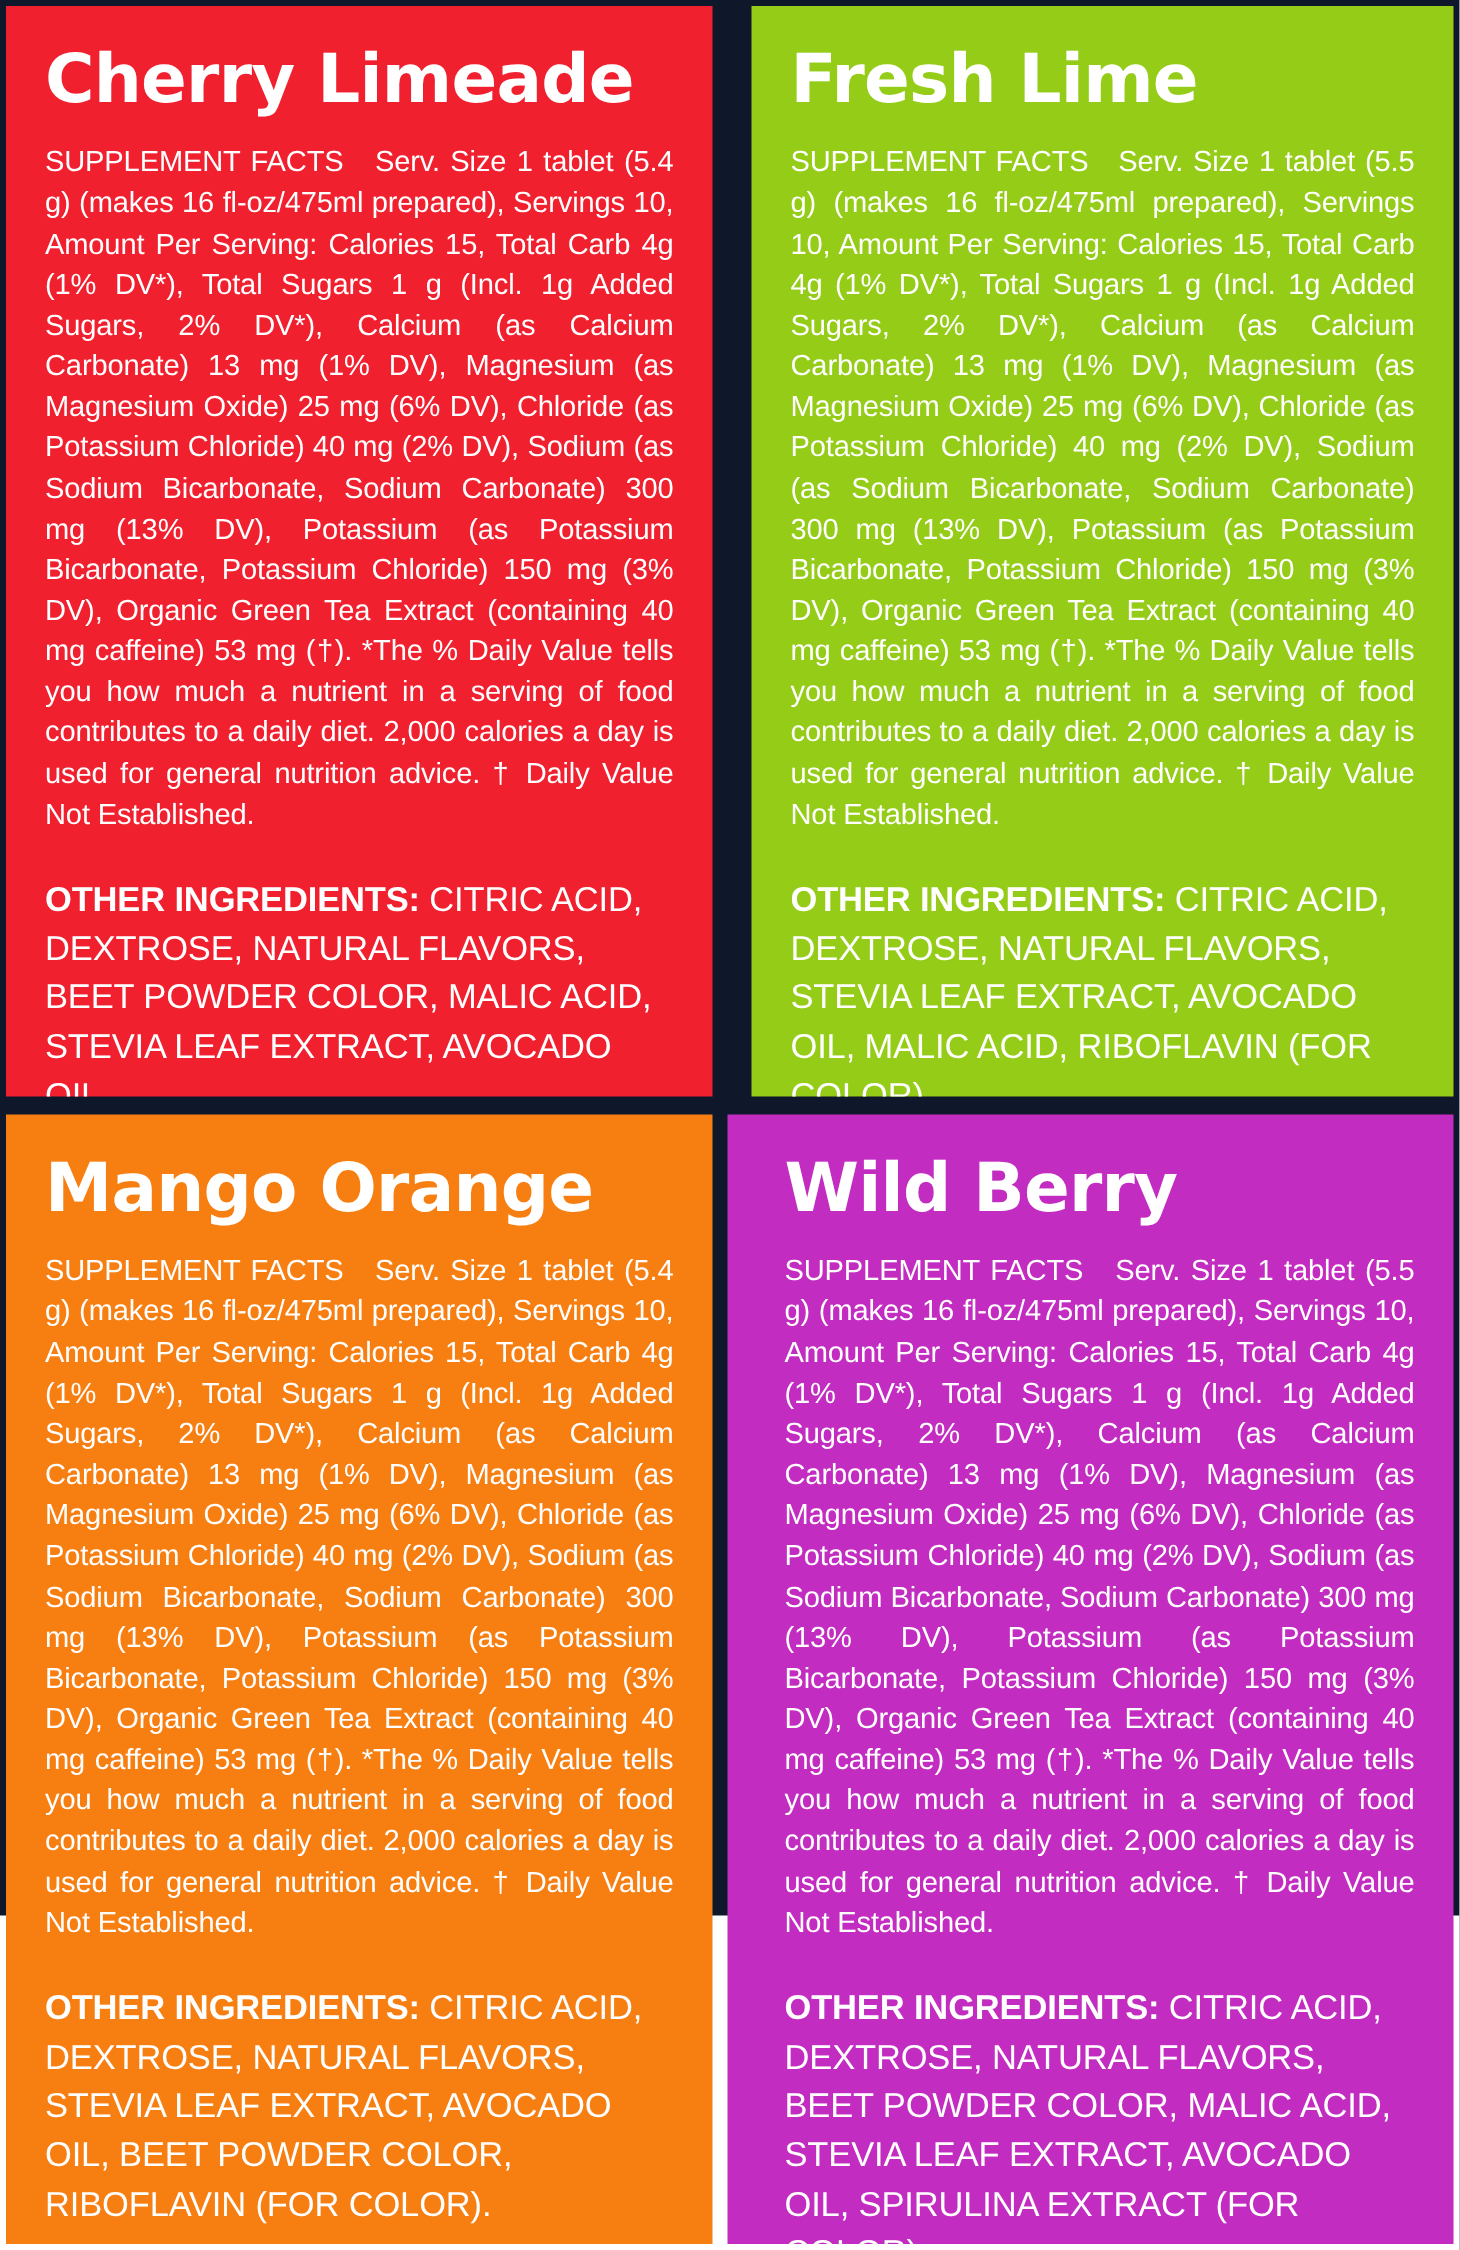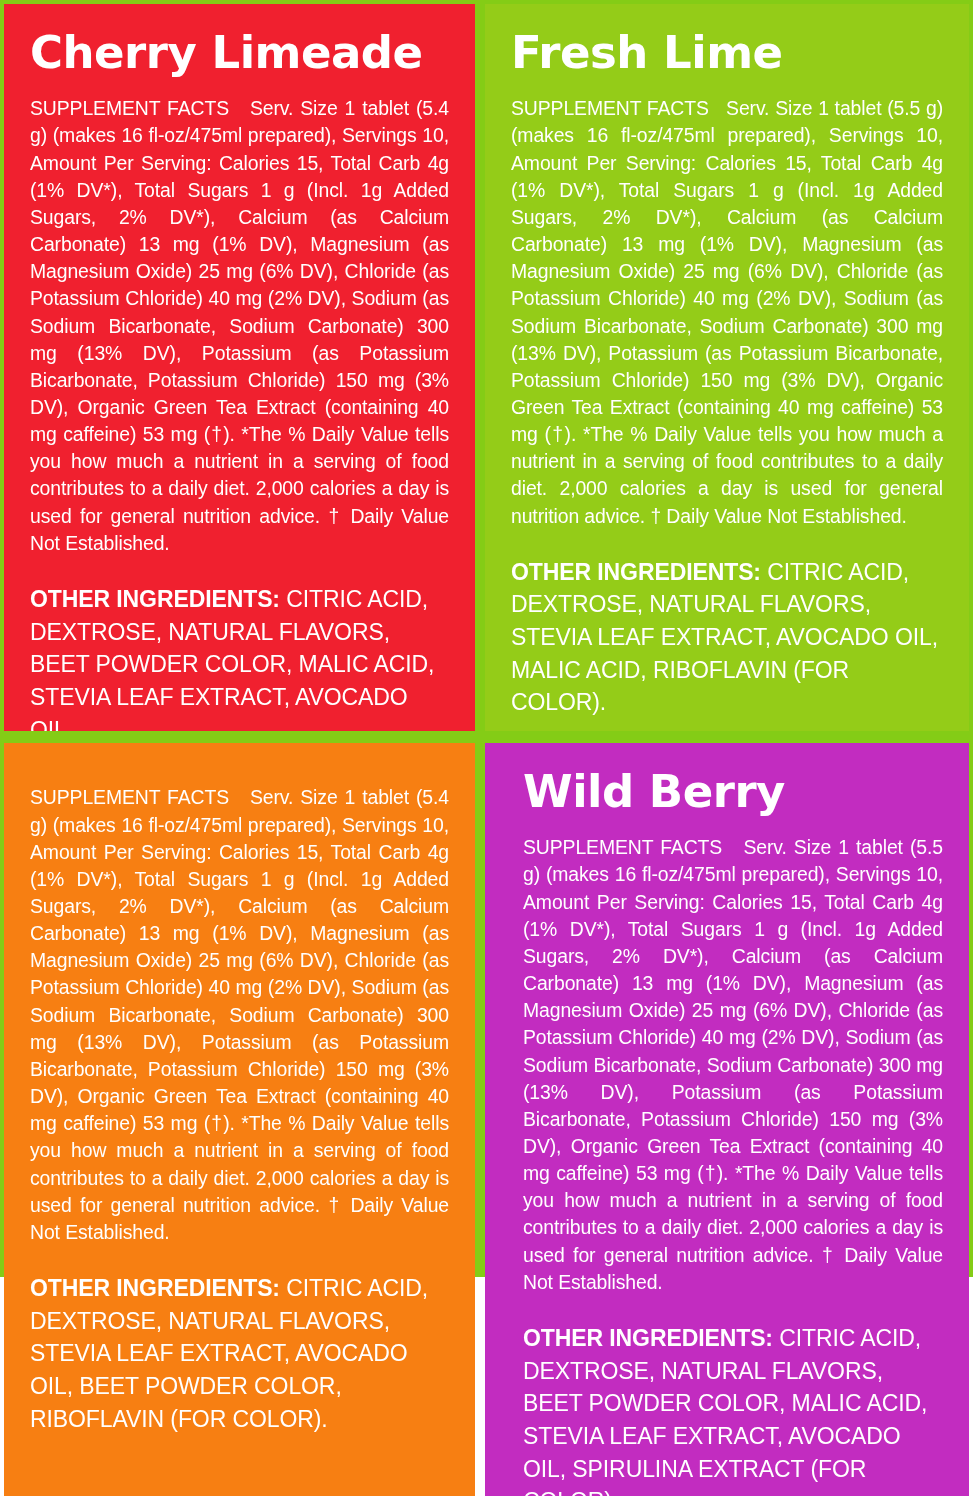--- a/index.html
+++ b/index.html
@@ -12,36 +12,36 @@
     height: 1500px;
     font-family: "Liberation Sans", sans-serif;
     -webkit-font-smoothing: antialiased;
   }
   .grid {
     width: 973px;
     height: 1277px;
     display: grid;
     grid-template-columns: 480px 493px;
     grid-template-rows: 737px 763px;
-    background: #84cc16;
+    background: #0f172a;
   }
   .panel {
     position: relative;
     box-sizing: border-box;
     padding: 22px 26px 10px 26px;
     overflow: hidden;
   }
   .panel.cherry   { background: #f0202f; }
   .panel.lime     { background: #94cc18; }
   .panel.mango    { background: #f77f12; }
   .panel.berry    { background: #c22cc0; }
 
   
   .panel.tl { margin: 4px 5px 6px 4px; }
-  .panel.tr { margin: 4px 4px 6px 5px; }
+  .panel.tr { margin: 4px 4px 6px 21px; }
   .panel.bl { margin: 6px 5px 4px 4px; }
   .panel.br { margin: 6px 4px 4px 5px; padding-left: 38px; }
 
   .flavor-title {
     color: #ffffff;
     font-weight: bold;
     font-size: 45px;
     line-height: 1.02;
     letter-spacing: -0.5px;
     margin: 4px 0 8px 0;
@@ -119,20 +119,21 @@
       <span>Organic Green Tea Extract (containing 40 mg caffeine) 53 mg (†).</span>
       <span>*The % Daily Value tells you how much a nutrient in a serving of food contributes to a daily diet. 2,000 calories a day is used for general nutrition advice. † Daily Value Not Established.</span>
     </p>
     <p class="other">
       <span class="b">OTHER INGREDIENTS:</span>
       <span>CITRIC ACID, DEXTROSE, NATURAL FLAVORS, STEVIA LEAF EXTRACT, AVOCADO OIL, MALIC ACID, RIBOFLAVIN (FOR COLOR).</span>
     </p>
   </section>
 
   <section class="panel mango bl">
+    <h1 class="flavor-title">Mango Orange</h1>
     <p class="facts">
       <span class="b">SUPPLEMENT FACTS</span>
       <span>&nbsp;&nbsp;</span><span class="b">Serv. Size 1 tablet</span>
       <span>(5.4 g)</span>
       <span>(makes 16 fl-oz/475ml prepared),</span>
       <span>Servings 10,</span>
       <span>Amount Per Serving:</span>
       <span class="b">Calories 15, Total Carb</span>
       <span>4g (1% DV*),</span>
       <span>Total Sugars 1 g (Incl. 1g Added Sugars, 2% DV*),</span>

